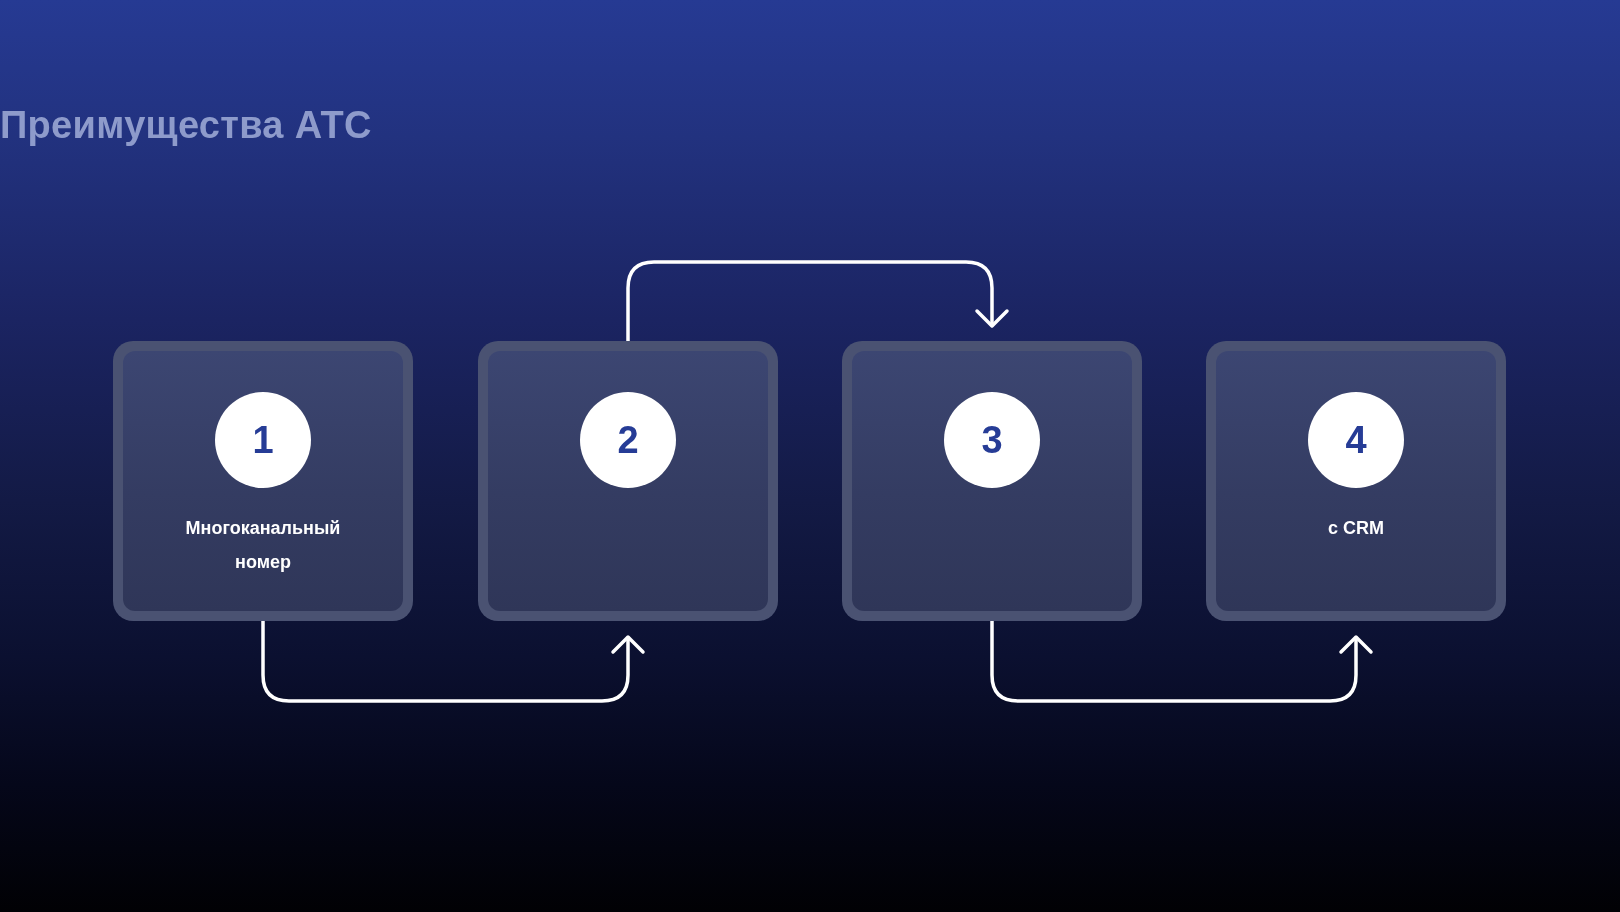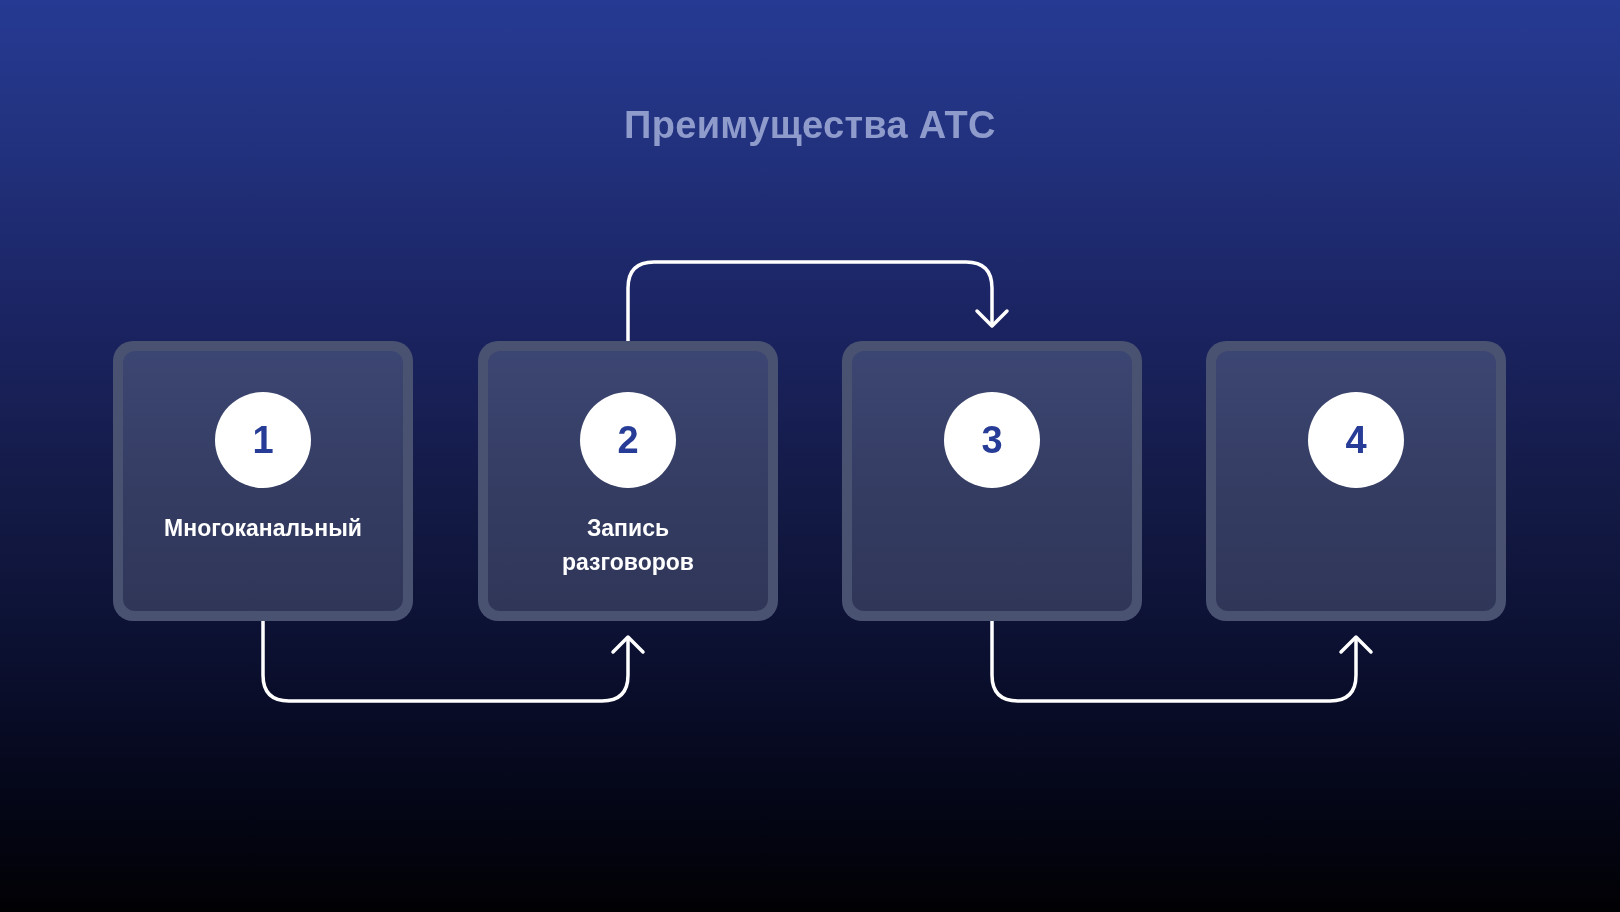--- a/index.html
+++ b/index.html
@@ -3,21 +3,21 @@
 <meta charset="utf-8">
 <style>
   html, body { margin: 0; padding: 0; }
   body {
     width: 1620px; height: 912px; overflow: hidden; position: relative;
     background: linear-gradient(180deg, #263A93 0%, #22327F 15%, #1B2462 35%, #131A45 55%, #0B1030 72%, #05071A 86%, #010104 100%);
     font-family: "Liberation Sans", "DejaVu Sans", sans-serif;
   }
   .title {
     position: absolute; left: 0; width: 100%; top: 104px;
-    text-align: center; font-size: 38px; font-weight: bold;
+    text-align: left; font-size: 38px; font-weight: bold;
     color: #8E9BCB; letter-spacing: 0.3px;
   }
   .connectors { position: absolute; left: 0; top: 0; width: 1620px; height: 912px; pointer-events: none; }
   .card {
     position: absolute; top: 341px; width: 300px; height: 280px;
     box-sizing: border-box; border-radius: 20px;
     background: #4A5272;
     padding: 10px;
   }
   .card-inner {
@@ -26,21 +26,21 @@
     position: relative;
   }
   .badge {
     position: absolute; left: 50%; top: 41px; transform: translateX(-50%);
     width: 96px; height: 96px; border-radius: 50%; background: #FFFFFF;
     display: flex; align-items: center; justify-content: center;
     color: #263C96; font-size: 38px; font-weight: bold;
   }
   .label {
     position: absolute; left: 0; right: 0; top: 160px;
-    text-align: center; color: #FFFFFF; font-size: 23px; line-height: 34px;
+    text-align: center; color: #FFFFFF; font-size: 18px; line-height: 34px;
     font-weight: bold;
   }
   .label span { display: block; }
 </style>
 </head>
 <body>
 
 <div class="title">Преимущества АТС</div>
 
 <svg class="connectors" viewBox="0 0 1620 912" xmlns="http://www.w3.org/2000/svg">
@@ -55,41 +55,39 @@
     <path d="M992 621 V675 Q992 701 1018 701 H1330 Q1356 701 1356 675 V638"></path>
     <path d="M1341 652 L1356 637 L1371 652"></path>
   </g>
 </svg>
 
 <div class="card" style="left:113px;">
   <div class="card-inner">
     <div class="badge">1</div>
     <div class="label">
       <span>Многоканальный</span>
+      <span>номер</span>
     </div>
   </div>
 </div>
 
 <div class="card" style="left:478px;">
   <div class="card-inner">
     <div class="badge">2</div>
-    <div class="label">
-      <span>Запись</span>
-      <span>разговоров</span>
-    </div>
   </div>
 </div>
 
 <div class="card" style="left:842px;">
   <div class="card-inner">
     <div class="badge">3</div>
     <div class="label">
     </div>
   </div>
 </div>
 
 <div class="card" style="left:1206px;">
   <div class="card-inner">
     <div class="badge">4</div>
     <div class="label">
+      <span>с CRM</span>
     </div>
   </div>
 </div>
 
 </body></html>

